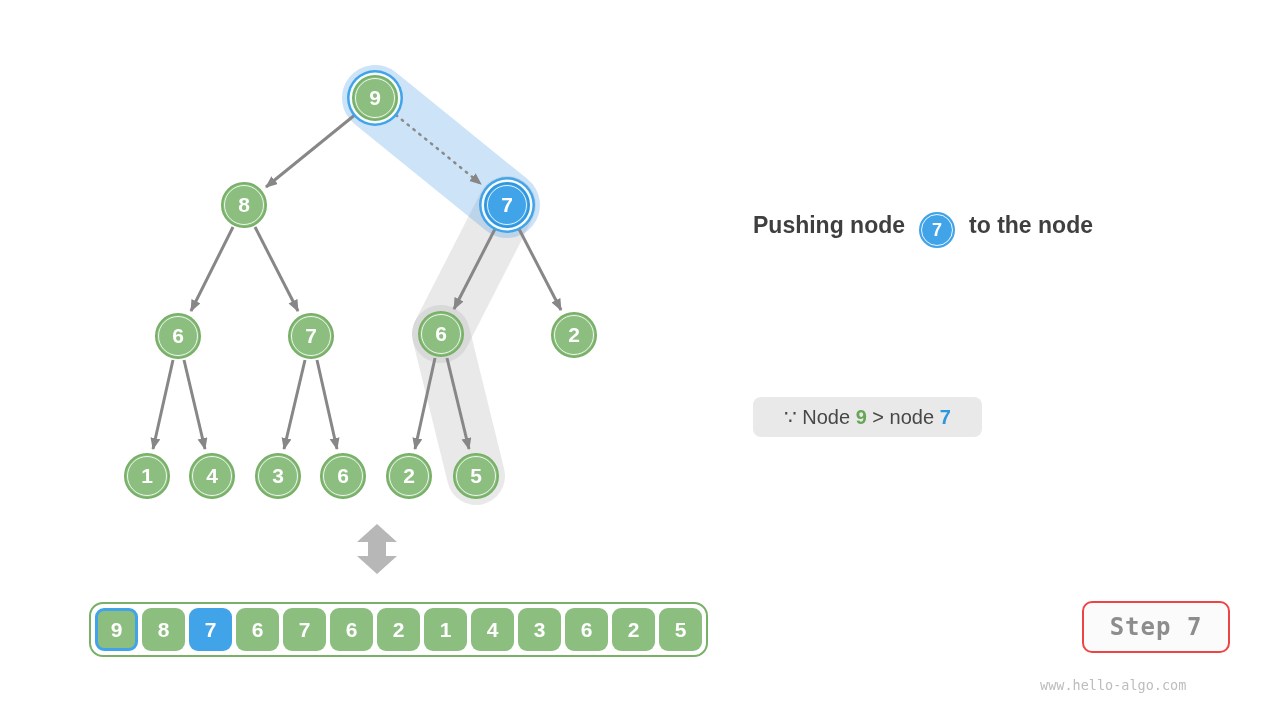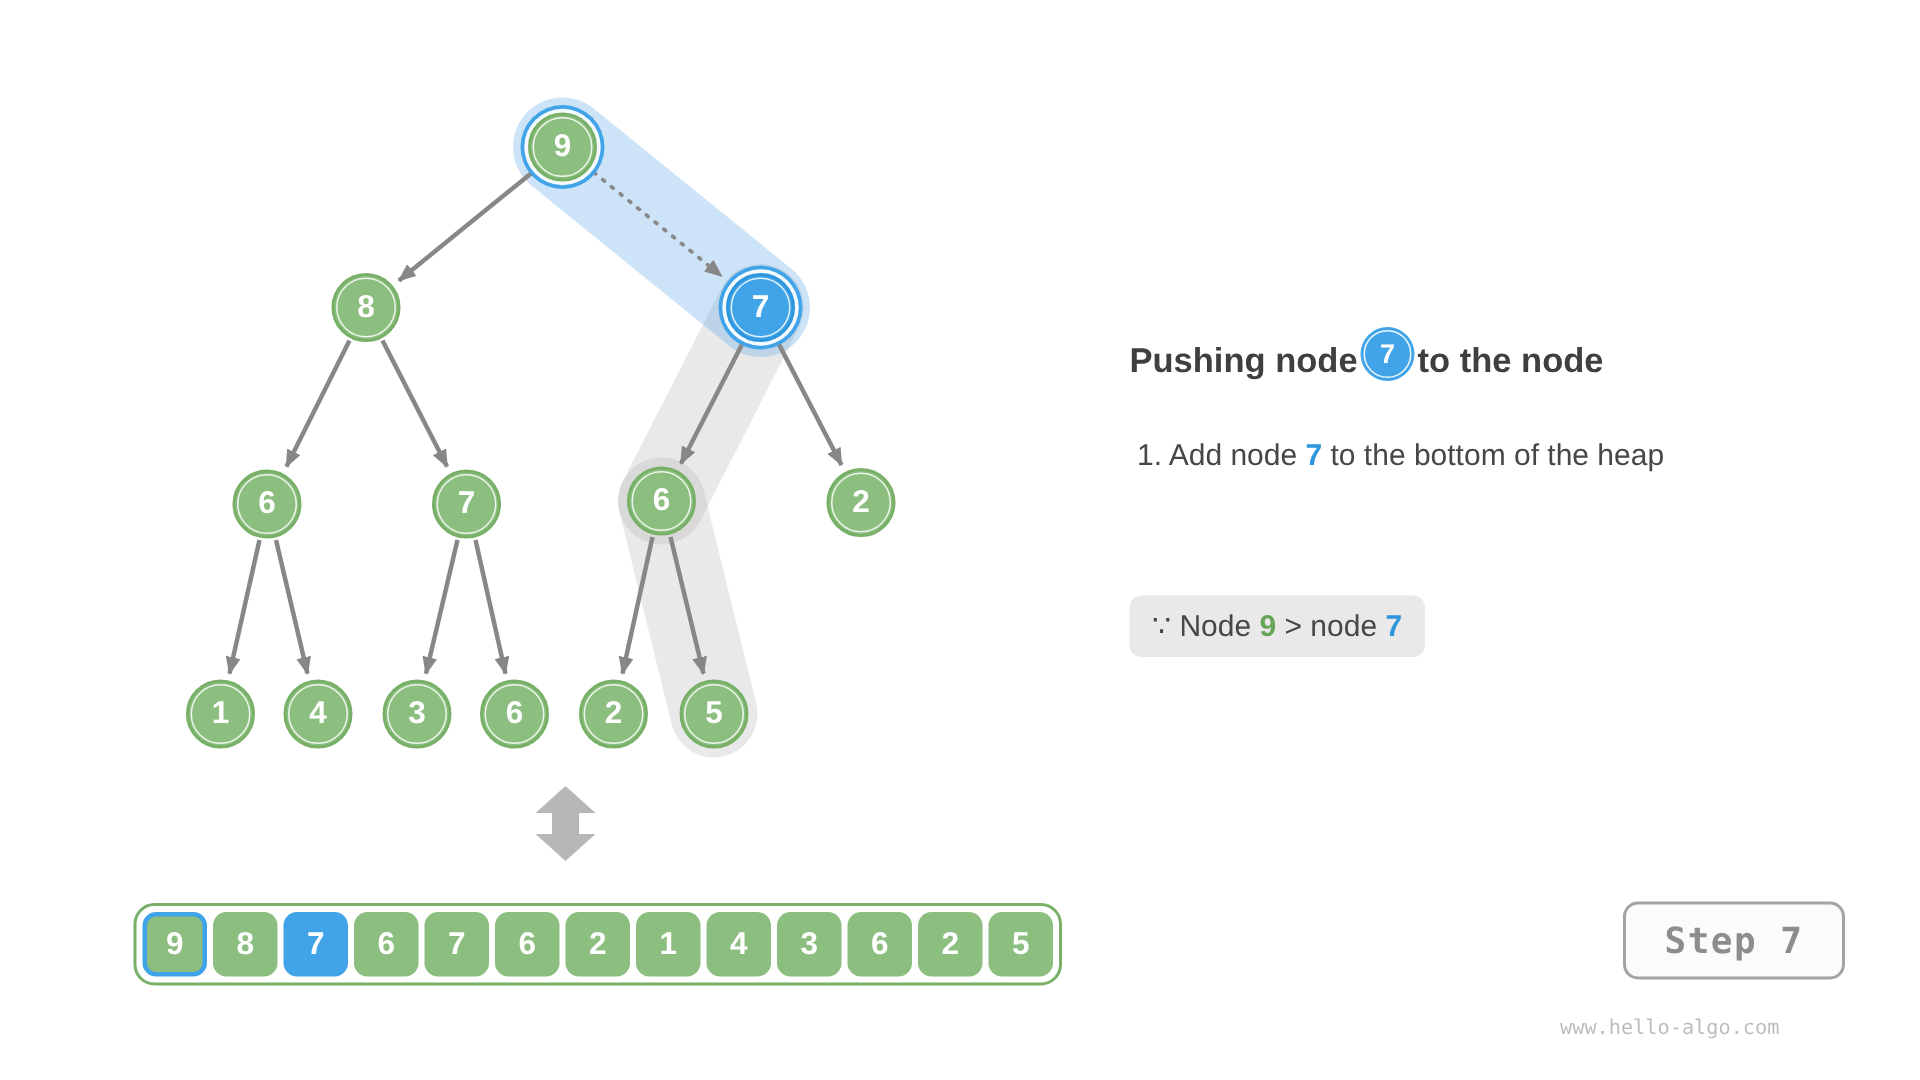--- a/index.html
+++ b/index.html
@@ -51,49 +51,49 @@
     width:43px;height:43px;border-radius:9px;background:var(--green_node);
     display:flex;align-items:center;justify-content:center;
     color:#fff;font-size:21px;font-weight:bold;
   }
   .cell.outline-blue{border:3px solid var(--blue_node);}
   .cell.blue{background:var(--blue_node);}
 
   
   .panel-title{
     position:absolute;left:753px;top:212px;height:42px;
-    display:flex;align-items:flex-end;gap:2px;
+    display:flex;align-items:flex-start;gap:14px;
     color:var(--text_dark);font-size:23px;font-weight:bold;
   }
   .badge{
     position:relative;width:36px;height:36px;border-radius:50%;
     background:var(--blue_node);
     display:flex;align-items:center;justify-content:center;
     color:#fff;font-size:18px;font-weight:bold;
   }
   .badge::after{
     content:"";position:absolute;inset:2px;border-radius:50%;
     border:1.5px solid rgba(255,255,255,0.9);
   }
   .step-item{
     position:absolute;left:758px;color:#474747;font-size:20px;
   }
   .step-item b.blue{color:var(--blue_text);}
   .note{
     position:absolute;left:753px;top:397px;
     background:var(--note_bg);border-radius:8px;
-    padding:8px 15px;color:#474747;font-size:20px;
+    padding:8px 31px;color:#474747;font-size:20px;
   }
   .note b.green{color:var(--green_text);}
   .note b.blue{color:var(--blue_text);}
 
   
   .step-box{
     position:absolute;left:1082px;top:601px;width:148px;height:52px;
-    border:2px solid #a3a3a3;border-radius:10px;background:#fbfbfb;
+    border:2px solid #ef4444;border-radius:10px;background:#fbfbfb;
     display:flex;align-items:center;justify-content:center;
     font-family:"DejaVu Sans Mono", monospace;
     font-size:24px;font-weight:bold;color:var(--muted_gray);letter-spacing:1px;
   }
   .watermark{
     position:absolute;left:1040px;top:677px;width:214px;
     font-family:"DejaVu Sans Mono", monospace;
     font-size:13.5px;color:var(--watermark_gray);
   }
 </style>
@@ -192,23 +192,20 @@
     <div class="cell">2</div>
     <div class="cell">5</div>
   </div>
 
   <div class="panel-title">
     <span>Pushing node</span>
     <span class="badge">7</span>
     <span>to the node</span>
   </div>
 
-  <div class="step-item" style="top:293px">
-    <span>1. Add node </span><b class="blue">7</b><span> to the bottom of the heap</span>
-  </div>
 
   <div class="note">
     <span>∵ Node </span><b class="green">9</b><span> &gt; node </span><b class="blue">7</b>
   </div>
 
   <div class="step-box">Step 7</div>
   <div class="watermark">www.hello-algo.com</div>
 
 </div>
 

